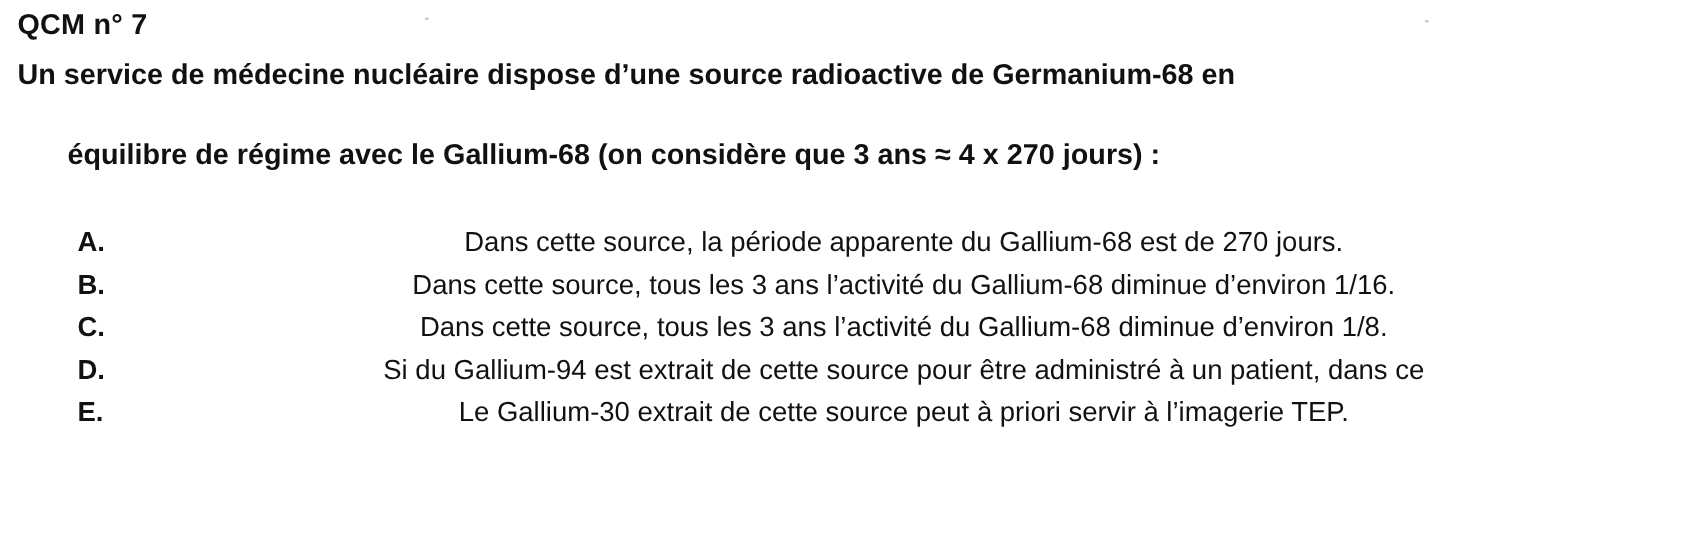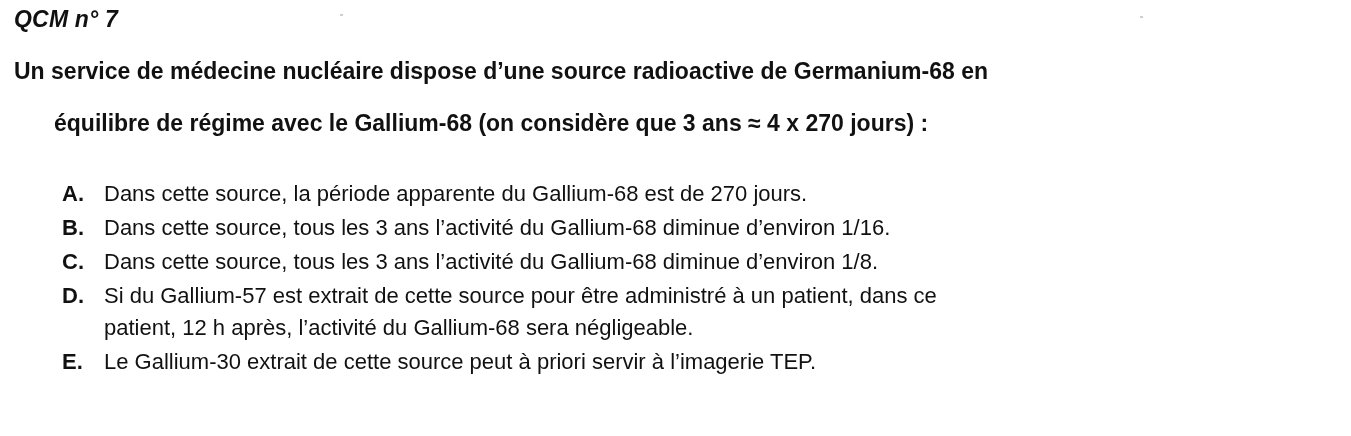--- a/index.html
+++ b/index.html
@@ -21,26 +21,25 @@
     padding: 0;
     box-sizing: border-box;
   }
   .qcm-title {
     position: absolute;
     left: 14px;
     top: 6px;
     font-size: 23px;
     font-weight: bold;
     letter-spacing: 0.2px;
-    font-style: italic;
   }
   .stem {
     position: absolute;
     left: 14px;
-    top: 52px;
+    top: 40px;
     width: 1326px;
     font-size: 23px;
     font-weight: bold;
     line-height: 38px;
     text-align: justify;
     text-justify: inter-word;
   }
   .stem-line-2 {
     position: absolute;
     left: 14px;
@@ -67,20 +66,21 @@
     width: 42px;
     font-size: 22px;
     font-weight: bold;
     line-height: 32px;
   }
   .option-text {
     flex: 1 1 auto;
     font-size: 22px;
     line-height: 32px;
     font-weight: normal;
+    text-align: center;
   }
   .option-text .cont {
     display: block;
   }
   .speck {
     position: absolute;
     background: #cfcfcf;
     width: 3px;
     height: 2px;
   }
@@ -117,22 +117,21 @@
     <div class="option">
       <div class="option-letter">C.</div>
       <div class="option-text">
         <span>Dans cette source, tous les 3 ans l’activité du Gallium-68 diminue d’environ 1/8.</span>
       </div>
     </div>
 
     <div class="option">
       <div class="option-letter">D.</div>
       <div class="option-text">
-        <span>Si du Gallium-57 est extrait de cette source pour être administré à un patient, dans ce</span>
-        <span class="cont">patient, 12 h après, l’activité du Gallium-68 sera négligeable.</span>
+        <span>Si du Gallium-94 est extrait de cette source pour être administré à un patient, dans ce</span>
       </div>
     </div>
 
     <div class="option">
       <div class="option-letter">E.</div>
       <div class="option-text">
         <span>Le Gallium-30 extrait de cette source peut à priori servir à l’imagerie TEP.</span>
       </div>
     </div>
 

